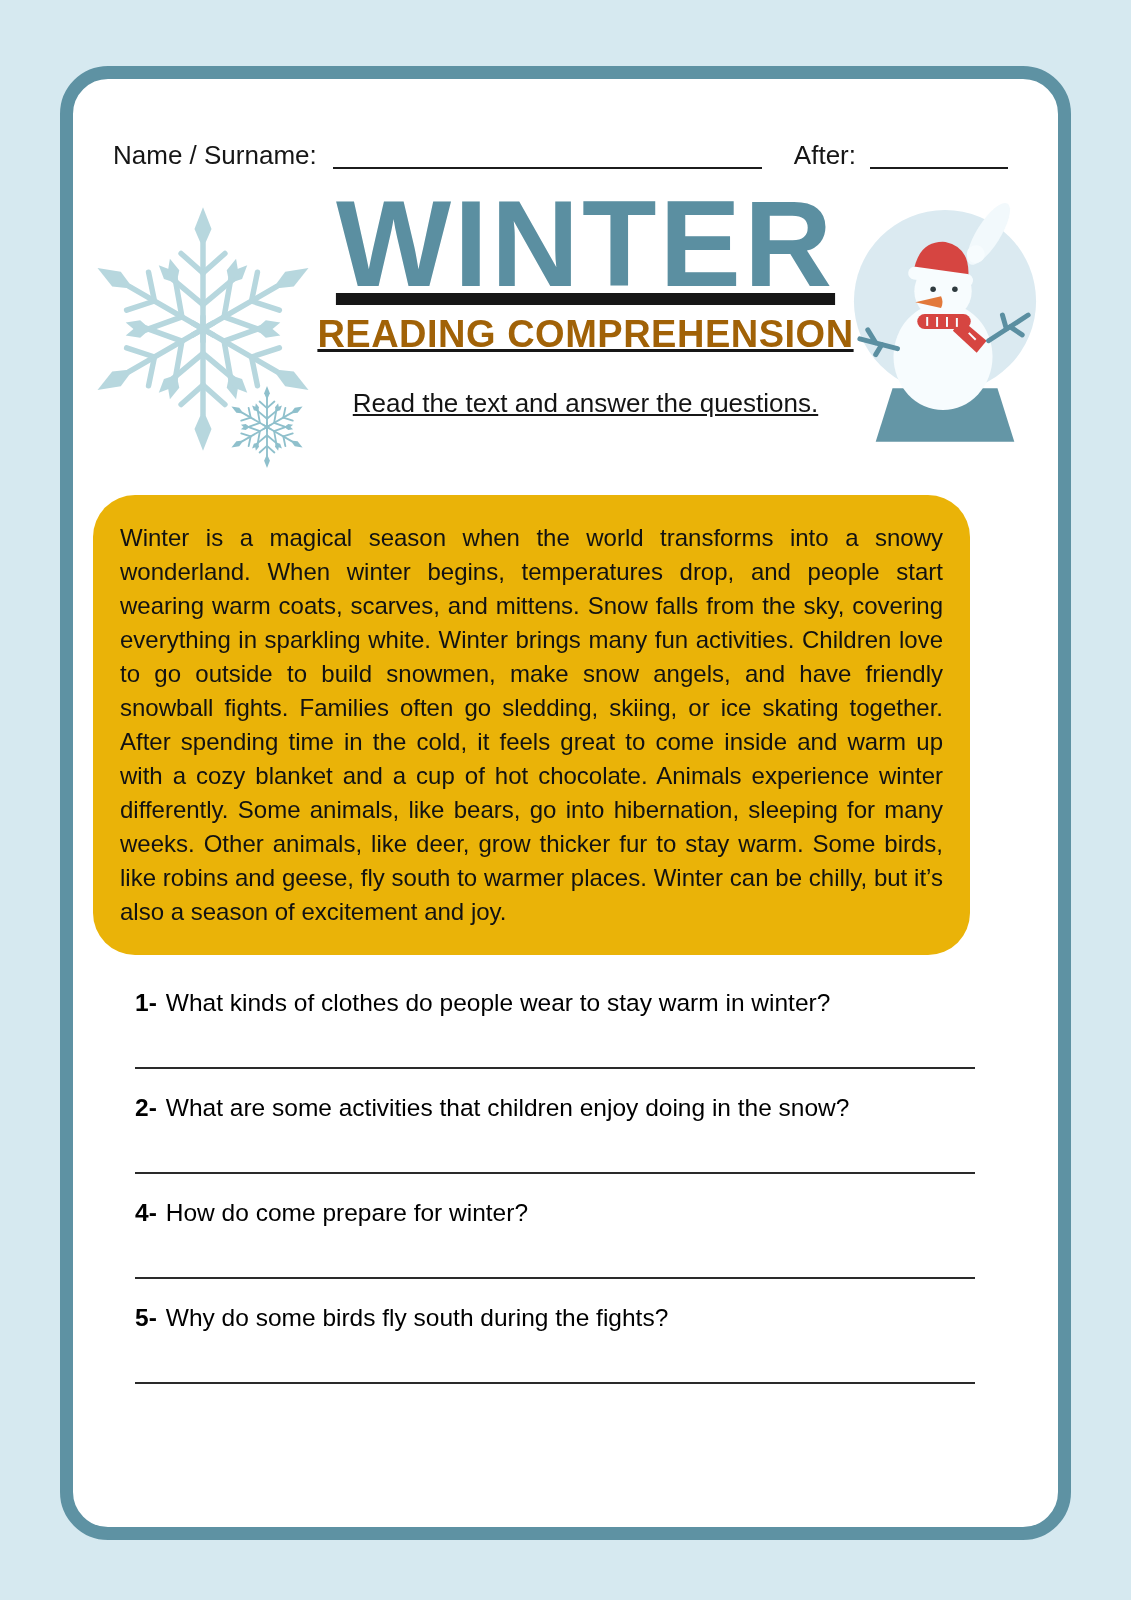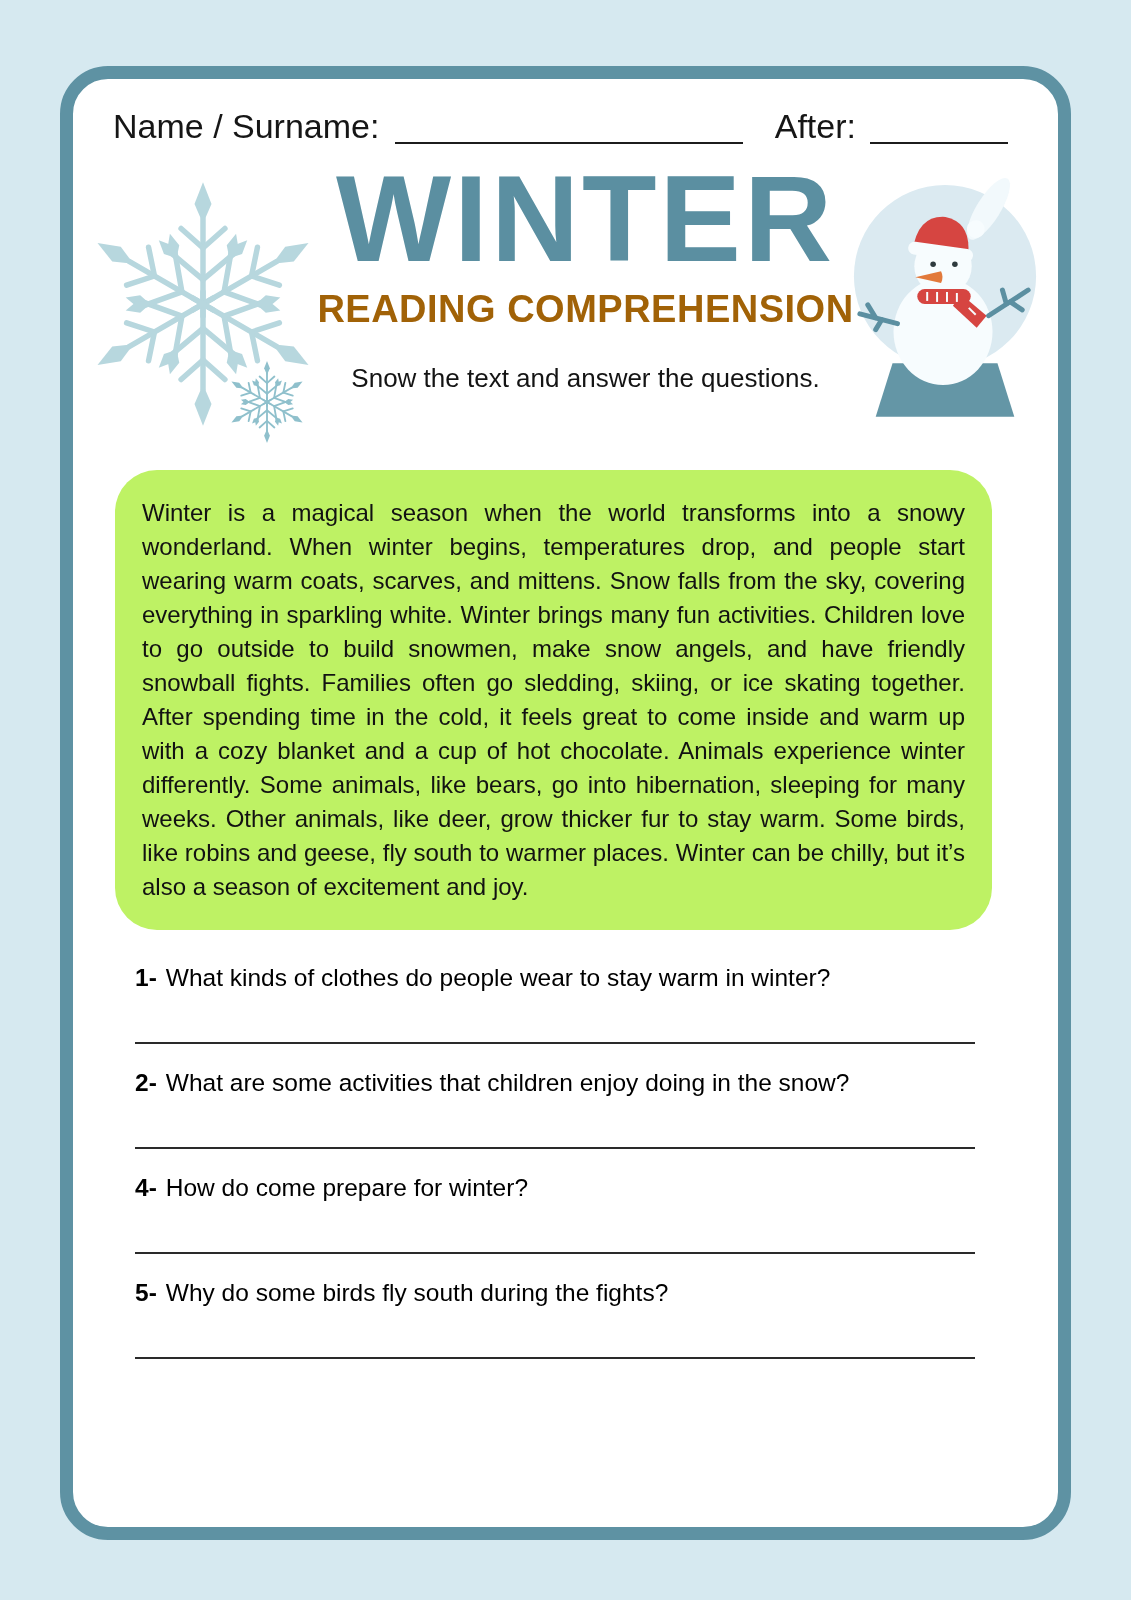--- a/index.html
+++ b/index.html
@@ -15,31 +15,31 @@
     left:60px; top:66px;
     width:1011px; height:1474px;
     background:#ffffff;
     border:13px solid #5e92a3;
     border-radius:48px;
   }
   
   .header-row {
     display:flex;
     align-items:flex-end;
-    margin:28px 50px 0 40px;
-    font-size:34px;
+    margin:60px 50px 0 40px;
+    font-size:26px;
     font-weight:500;
     white-space:nowrap;
   }
   .fill-line { border-bottom:2px solid #1c1c1c; height:30px; }
   .name-line { flex:1; margin:0 32px 2px 16px; }
   .date-line { width:138px; margin:0 0 2px 14px; }
   
   .title-area { position:relative; height:312px; margin-top:4px; }
-  .title-center { text-align:center; padding:0 190px 0 230px; }
+  .title-center { text-align:center; padding:0 190px 0 230px;text-decoration:underline; }
   .main-title {
     font-size:122px;
     font-weight:800;
     letter-spacing:3px;
     line-height:1.0;
     color:#5b8fa1;
     margin-top:12px;
   }
   .sub-title {
     font-size:38px;
@@ -51,23 +51,23 @@
   .instruction {
     font-size:26px;
     color:#141414;
     margin-top:32px;
   }
   .big-snowflake { position:absolute; left:-4px; top:12px; color:#b7d7de; }
   .small-snowflake { position:absolute; left:148px; top:198px; color:#8fc0cc; }
   .snow-globe { position:absolute; right:14px; top:6px; }
   
   .passage-box {
-    margin:0 auto 0 42px;
+    margin:0 auto 0 20px;
     width:877px;
-    background:#bef264;
+    background:#eab308;
     border-radius:42px;
     padding:26px 27px;
   }
   .passage-text {
     font-size:24px;
     line-height:34px;
     text-align:justify;
     color:#121212;
   }
   
@@ -161,21 +161,21 @@
         <path d="M36 156 L30 166" fill="none"></path>
         <path d="M144 152 L184 126" fill="none"></path>
         <path d="M162 140 L158 126" fill="none"></path>
         <path d="M166 138 L178 146" fill="none"></path>
       </g>
     </svg>
 
     <div class="title-center">
       <div class="main-title">WINTER</div>
       <div class="sub-title">READING COMPREHENSION</div>
-      <div class="instruction">Snow the text and answer the questions.</div>
+      <div class="instruction">Read the text and answer the questions.</div>
     </div>
   </div>
 
   <div class="passage-box">
     <div class="passage-text">Winter is a magical season when the world transforms into a snowy wonderland. When winter begins, temperatures drop, and people start wearing warm coats, scarves, and mittens. Snow falls from the sky, covering everything in sparkling white. Winter brings many fun activities. Children love to go outside to build snowmen, make snow angels, and have friendly snowball fights. Families often go sledding, skiing, or ice skating together. After spending time in the cold, it feels great to come inside and warm up with a cozy blanket and a cup of hot chocolate. Animals experience winter differently. Some animals, like bears, go into hibernation, sleeping for many weeks. Other animals, like deer, grow thicker fur to stay warm. Some birds, like robins and geese, fly south to warmer places. Winter can be chilly, but it’s also a season of excitement and joy.</div>
   </div>
 
   <div class="questions">
 
     <div class="question-block">

